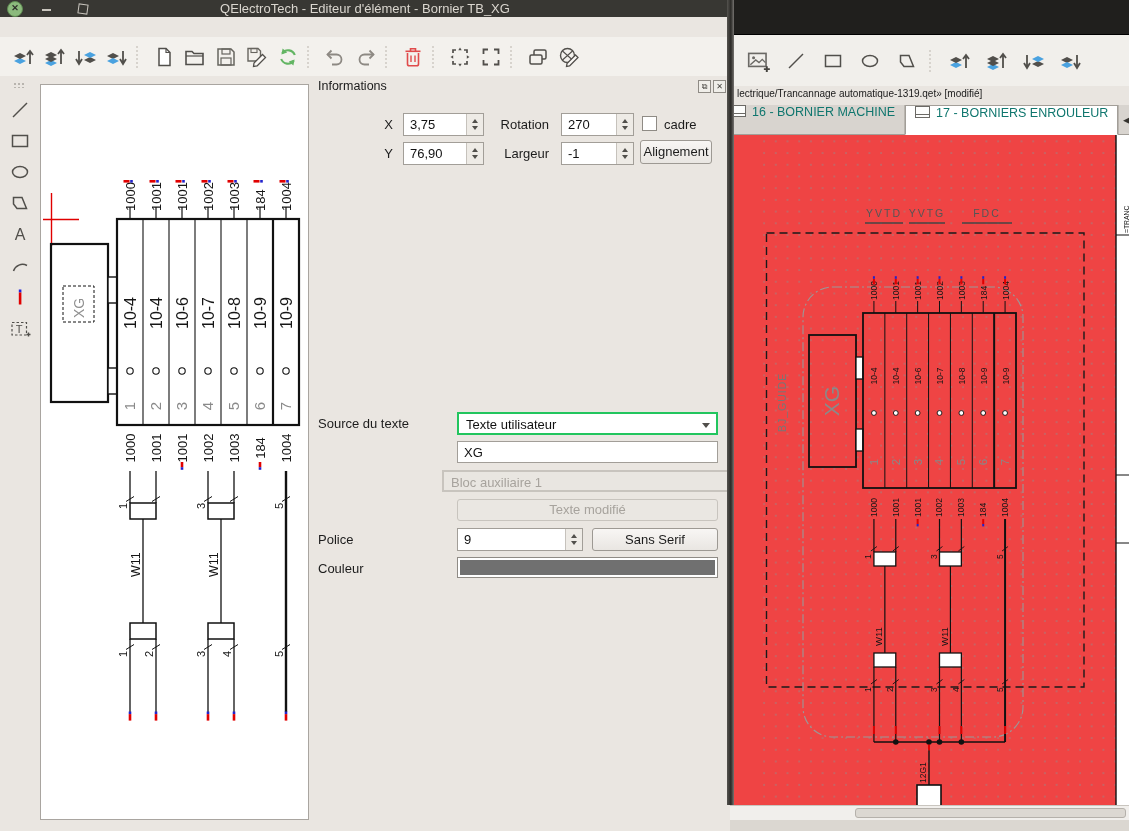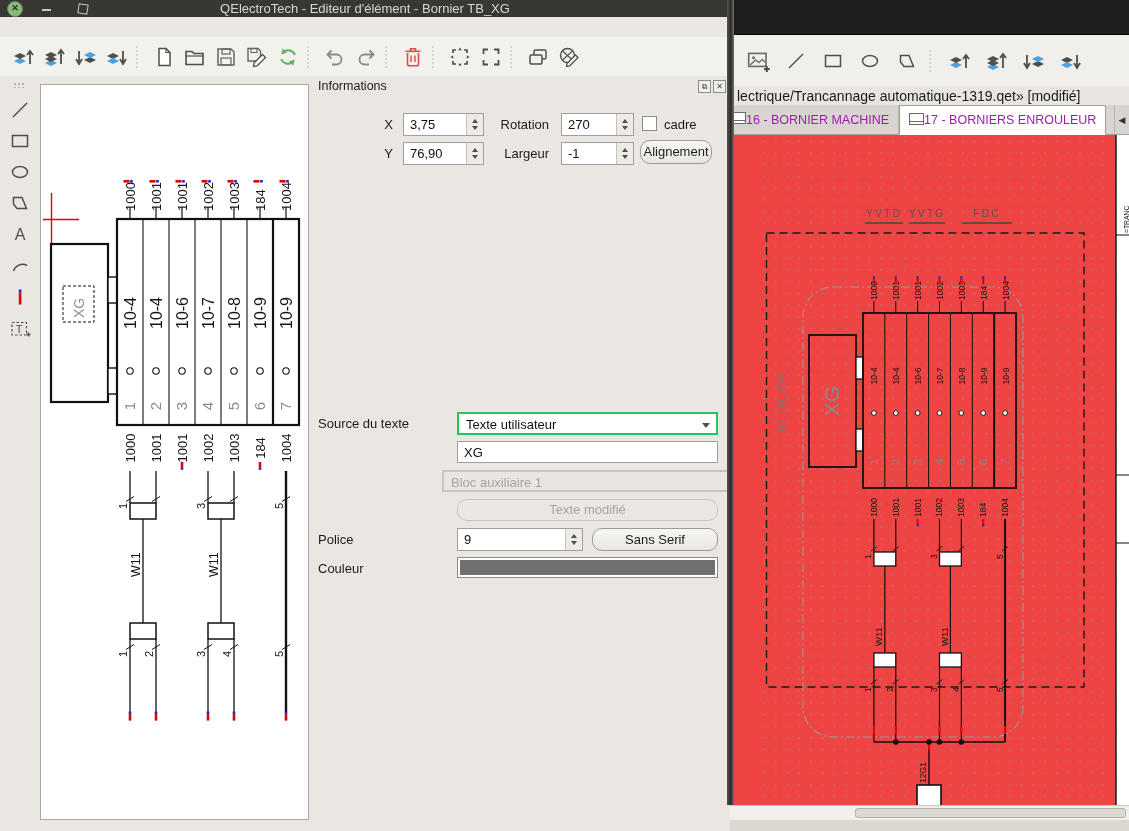--- a/index.html
+++ b/index.html
@@ -32,43 +32,43 @@
   .ip-title{position:absolute;left:10px;top:3px;font-size:12.5px;color:#1a1a1a;}
   .ip-btn{position:absolute;top:4px;width:13px;height:13px;border:1px solid #8f8b85;background:#f0eee9;
           font-size:8px;line-height:11px;text-align:center;color:#45433f;box-sizing:border-box;}
   .lbl{position:absolute;font-size:13px;color:#1c1c1c;white-space:nowrap;}
   .spin{position:absolute;background:#fff;border:1px solid #a29e98;box-sizing:border-box;}
   .spin .val{position:absolute;left:6px;top:3px;font-size:13px;color:#111;}
   .spin .sp{position:absolute;right:0;top:0;bottom:0;width:16px;background:#eeebe6;border-left:1px solid #c6c2bc;
             display:flex;flex-direction:column;align-items:center;justify-content:center;gap:3px;}
   .arr-up{width:0;height:0;border-left:3.5px solid transparent;border-right:3.5px solid transparent;border-bottom:4.5px solid #514f4b;}
   .arr-dn{width:0;height:0;border-left:3.5px solid transparent;border-right:3.5px solid transparent;border-top:4.5px solid #514f4b;}
-  .btn{position:absolute;border:1px solid #9d9993;border-radius:10px;background:linear-gradient(#f8f6f4,#e9e6e2);
+  .btn{position:absolute;border:1px solid #9d9993;border-radius:3px;background:linear-gradient(#f8f6f4,#e9e6e2);
        font-size:13px;color:#1c1c1c;text-align:center;box-sizing:border-box;}
   .btn.disabled{color:#a7a39d;background:#eae7e2;border-color:#c8c4be;}
   .combo{position:absolute;background:#fff;border:2px solid #22c55e;box-sizing:border-box;}
   .combo .val{position:absolute;left:7px;top:3px;font-size:13px;color:#111;white-space:nowrap;}
   .combo .ca{position:absolute;right:6px;top:9px;width:0;height:0;
              border-left:4px solid transparent;border-right:4px solid transparent;border-top:5px solid #514f4b;}
   .combo.disabled{background:#e9e6e1;border-color:#c8c4be;}
   .combo.disabled .val{color:#a7a39d;}
   .combo.disabled .ca{border-top-color:#b5b1ab;}
   .checkbox{position:absolute;width:15px;height:15px;background:#fff;border:1px solid #8f8b85;box-sizing:border-box;}
   .swatch{position:absolute;border:1px solid #8f8b85;background:#fff;padding:2px;box-sizing:border-box;}
   .swatch .inner{width:100%;height:100%;background:#707070;}
   
   .mw-darktop{position:absolute;left:730px;top:0;width:399px;height:34px;background:#201f1d;border-bottom:1px solid #000;}
   .mw-toolbar{position:absolute;left:730px;top:35px;width:399px;height:51px;background:#f1efeb;
               display:flex;align-items:center;padding-left:10px;box-sizing:border-box;}
   .mw-toolbar .ti{width:37px;height:31px;}
   .mw-titlerow{position:absolute;left:730px;top:86px;width:399px;height:19px;background:#e9e5e0;
-               font-size:14px;color:#1a1a1a;padding:2px 0 0 7px;box-sizing:border-box;white-space:nowrap;overflow:hidden;}
+               font-size:10px;color:#1a1a1a;padding:2px 0 0 7px;box-sizing:border-box;white-space:nowrap;overflow:hidden;}
   .mw-tabs{position:absolute;left:730px;top:105px;width:399px;height:30px;background:#d8d4cf;
            border-bottom:1px solid #a29e98;display:flex;box-sizing:border-box;}
-  .tab{display:flex;align-items:center;padding:0 9px;font-size:12.5px;color:#a21caf;
+  .tab{display:flex;gap:6px;padding:0 9px;font-size:12.5px;color:#0f766e;
        border-right:1px solid #b9b5af;white-space:nowrap;}
   .tab.active{background:#fff;border:1px solid #a29e98;border-bottom:1px solid #fff;margin-bottom:-1px;}
   .tab-arrows{margin-left:auto;display:flex;}
   .tab-arrow{width:14px;height:29px;display:flex;align-items:center;justify-content:center;
              font-size:9px;color:#35332f;border-left:1px solid #b9b5af;}
   .mw-canvas{position:absolute;left:734px;top:135px;width:446px;height:670px;background:#ef4444;text-align:center;}
   .mw-hscroll{position:absolute;left:730px;top:805px;width:399px;height:15px;background:#f1efec;border-top:1px solid #c9c5bf;box-sizing:border-box;}
   .hthumb{position:absolute;left:125px;right:3px;top:2px;bottom:2px;background:#dcd8d2;border:1px solid #b5b1ab;border-radius:3px;}
   .mw-bottom{position:absolute;left:730px;top:820px;width:399px;height:11px;background:#dbd7d1;}
   .win-border{position:absolute;left:727px;top:0;width:7px;height:805px;

